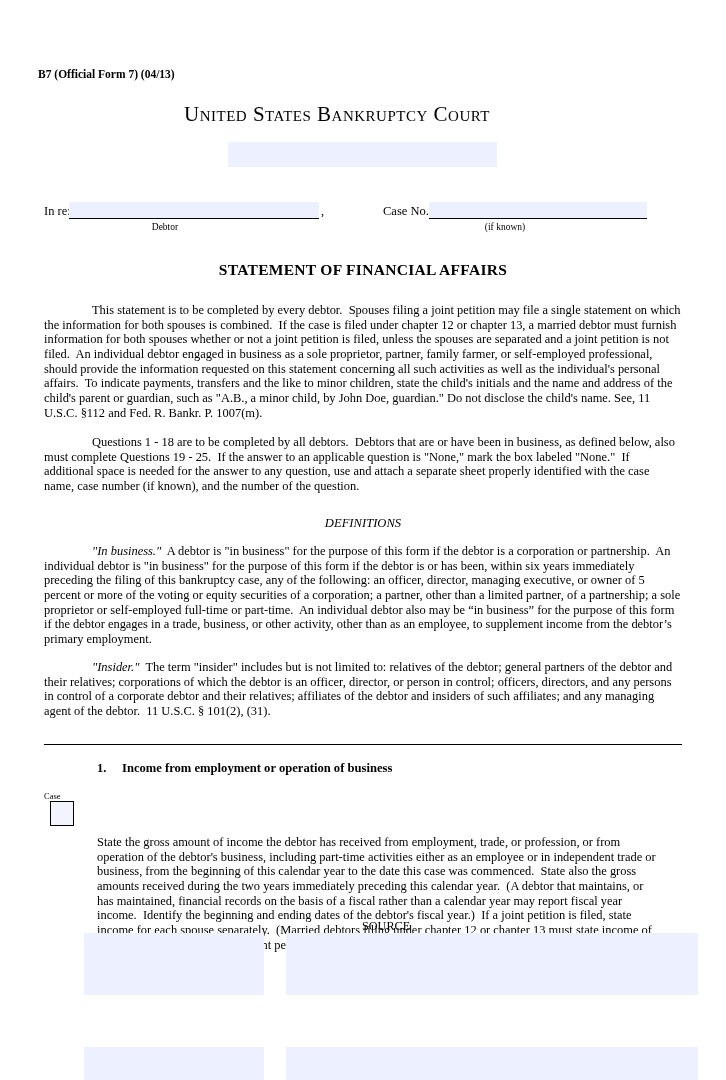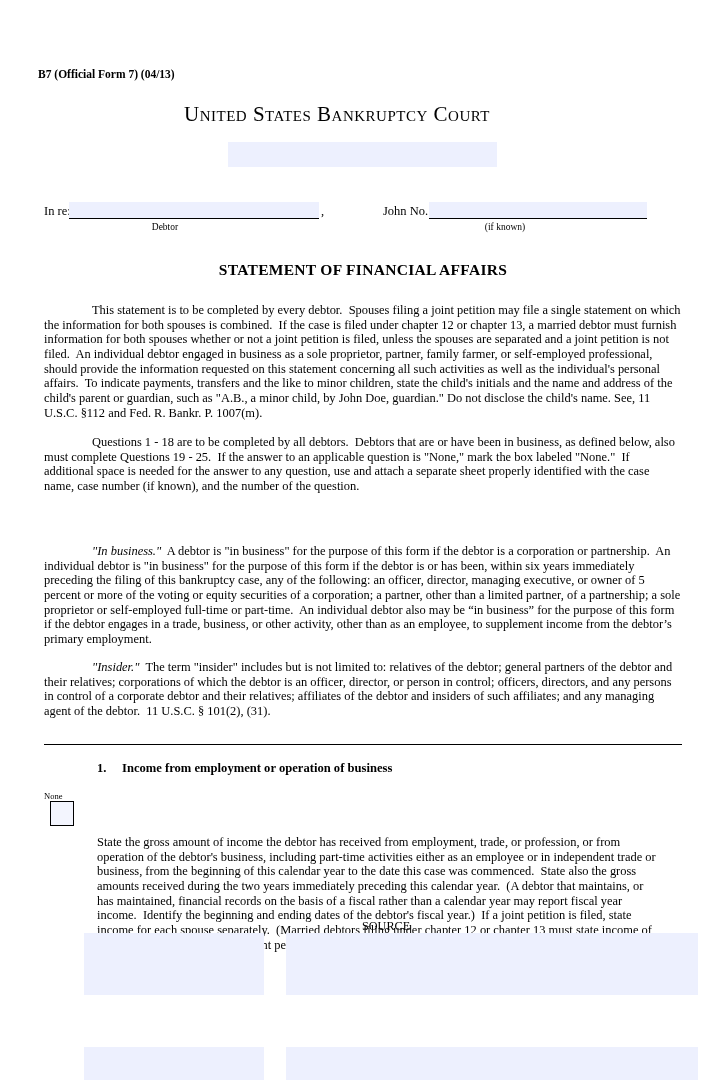--- a/index.html
+++ b/index.html
@@ -68,40 +68,41 @@
 
   <div class="abs court-title">United States Bankruptcy Court</div>
 
   <input class="field court-field" value="" style="">
 
   <span class="abs cap-label" style="left:44px; top:204px;">In re:</span>
   <input class="field uline debtor-field" value="" style="">
   <span class="abs cap-label" style="left:321px; top:204px;">,</span>
   <span class="abs sub-label" style="left:105px; top:222px; width:120px;">Debtor</span>
 
-  <span class="abs cap-label" style="left:383px; top:204px;">John No.</span>
+  <span class="abs cap-label" style="left:383px; top:204px;">Case No.</span>
   <input class="field uline case-field" value="" style="">
   <span class="abs sub-label" style="left:445px; top:222px; width:120px;">(if known)</span>
 
   <div class="abs stmt-heading">STATEMENT OF FINANCIAL AFFAIRS</div>
 
   <div class="para" style="top:303px;">This statement is to be completed by every debtor.  Spouses filing a joint petition may file a single statement on which the information for both spouses is combined.  If the case is filed under chapter 12 or chapter 13, a married debtor must furnish information for both spouses whether or not a joint petition is filed, unless the spouses are separated and a joint petition is not filed.  An individual debtor engaged in business as a sole proprietor, partner, family farmer, or self-employed professional, should provide the information requested on this statement concerning all such activities as well as the individual's personal affairs.  To indicate payments, transfers and the like to minor children, state the child's initials and the name and address of the child's parent or guardian, such as "A.B., a minor child, by John Doe, guardian." Do not disclose the child's name. See, 11 U.S.C. §112 and Fed. R. Bankr. P. 1007(m).</div>
 
   <div class="para" style="top:435px;"><span>Questions 1 - 18 are to be completed by all debtors.  Debtors that are or have been in business, as defined below, also must complete Questions 19 - 25.  </span><b>If the answer to an applicable question is "None," mark the box labeled "None."</b><span>  If additional space is needed for the answer to any question, use and attach a separate sheet properly identified with the case name, case number (if known), and the number of the question.</span></div>
 
+  <div class="abs defs-heading">DEFINITIONS</div>
 
   <div class="para" style="top:544px;"><i>"In business."</i><span>  A debtor is "in business" for the purpose of this form if the debtor is a corporation or partnership.  An individual debtor is "in business" for the purpose of this form if the debtor is or has been, within six years immediately preceding the filing of this bankruptcy case, any of the following: an officer, director, managing executive, or owner of 5 percent or more of the voting or equity securities of a corporation; a partner, other than a limited partner, of a partnership; a sole proprietor or self-employed full-time or part-time.  An individual debtor also may be “in business” for the purpose of this form if the debtor engages in a trade, business, or other activity, other than as an employee, to supplement income from the debtor’s primary employment.</span></div>
 
   <div class="para" style="top:660px;"><i>"Insider."</i><span>  The term "insider" includes but is not limited to: relatives of the debtor; general partners of the debtor and their relatives; corporations of which the debtor is an officer, director, or person in control; officers, directors, and any persons in control of a corporate debtor and their relatives; affiliates of the debtor and insiders of such affiliates; and any managing agent of the debtor.  11 U.S.C. § 101(2), (31).</span></div>
 
   <div class="abs rule"></div>
 
   <div class="abs q-heading"><span class="q-num">1.</span><span>Income from employment or operation of business</span></div>
 
-  <div class="abs none-label">None</div>
+  <div class="abs none-label">Case</div>
   <div class="abs none-box"></div>
 
   <div class="para q-body"><span>State the gross amount of income the debtor has received from employment, trade, or profession, or from operation of the debtor's business, including part-time activities either as an employee or in independent trade or business, from the beginning of this calendar year to the date this case was commenced.  State also the gross amounts received during the </span><b>two years</b><span> immediately preceding this calendar year.  (A debtor that maintains, or has maintained, financial records on the basis of a fiscal rather than a calendar year may report fiscal year income.  Identify the beginning and ending dates of the debtor's fiscal year.)  If a joint petition is filed, state income for each spouse separately.  (Married debtors filing under chapter 12 or chapter 13 must state income of both spouses whether or not a joint petition is filed, unless the spouses are separated and a joint petition is not filed.)</span></div>
 
   <span class="abs col-header" style="left:97px; top:965px;">AMOUNT</span>
   <span class="abs col-header" style="left:362px; top:919px;">SOURCE</span>
 
   <textarea class="bigfield amount-box" style=""></textarea>
   <textarea class="bigfield source-box" style=""></textarea>
 

